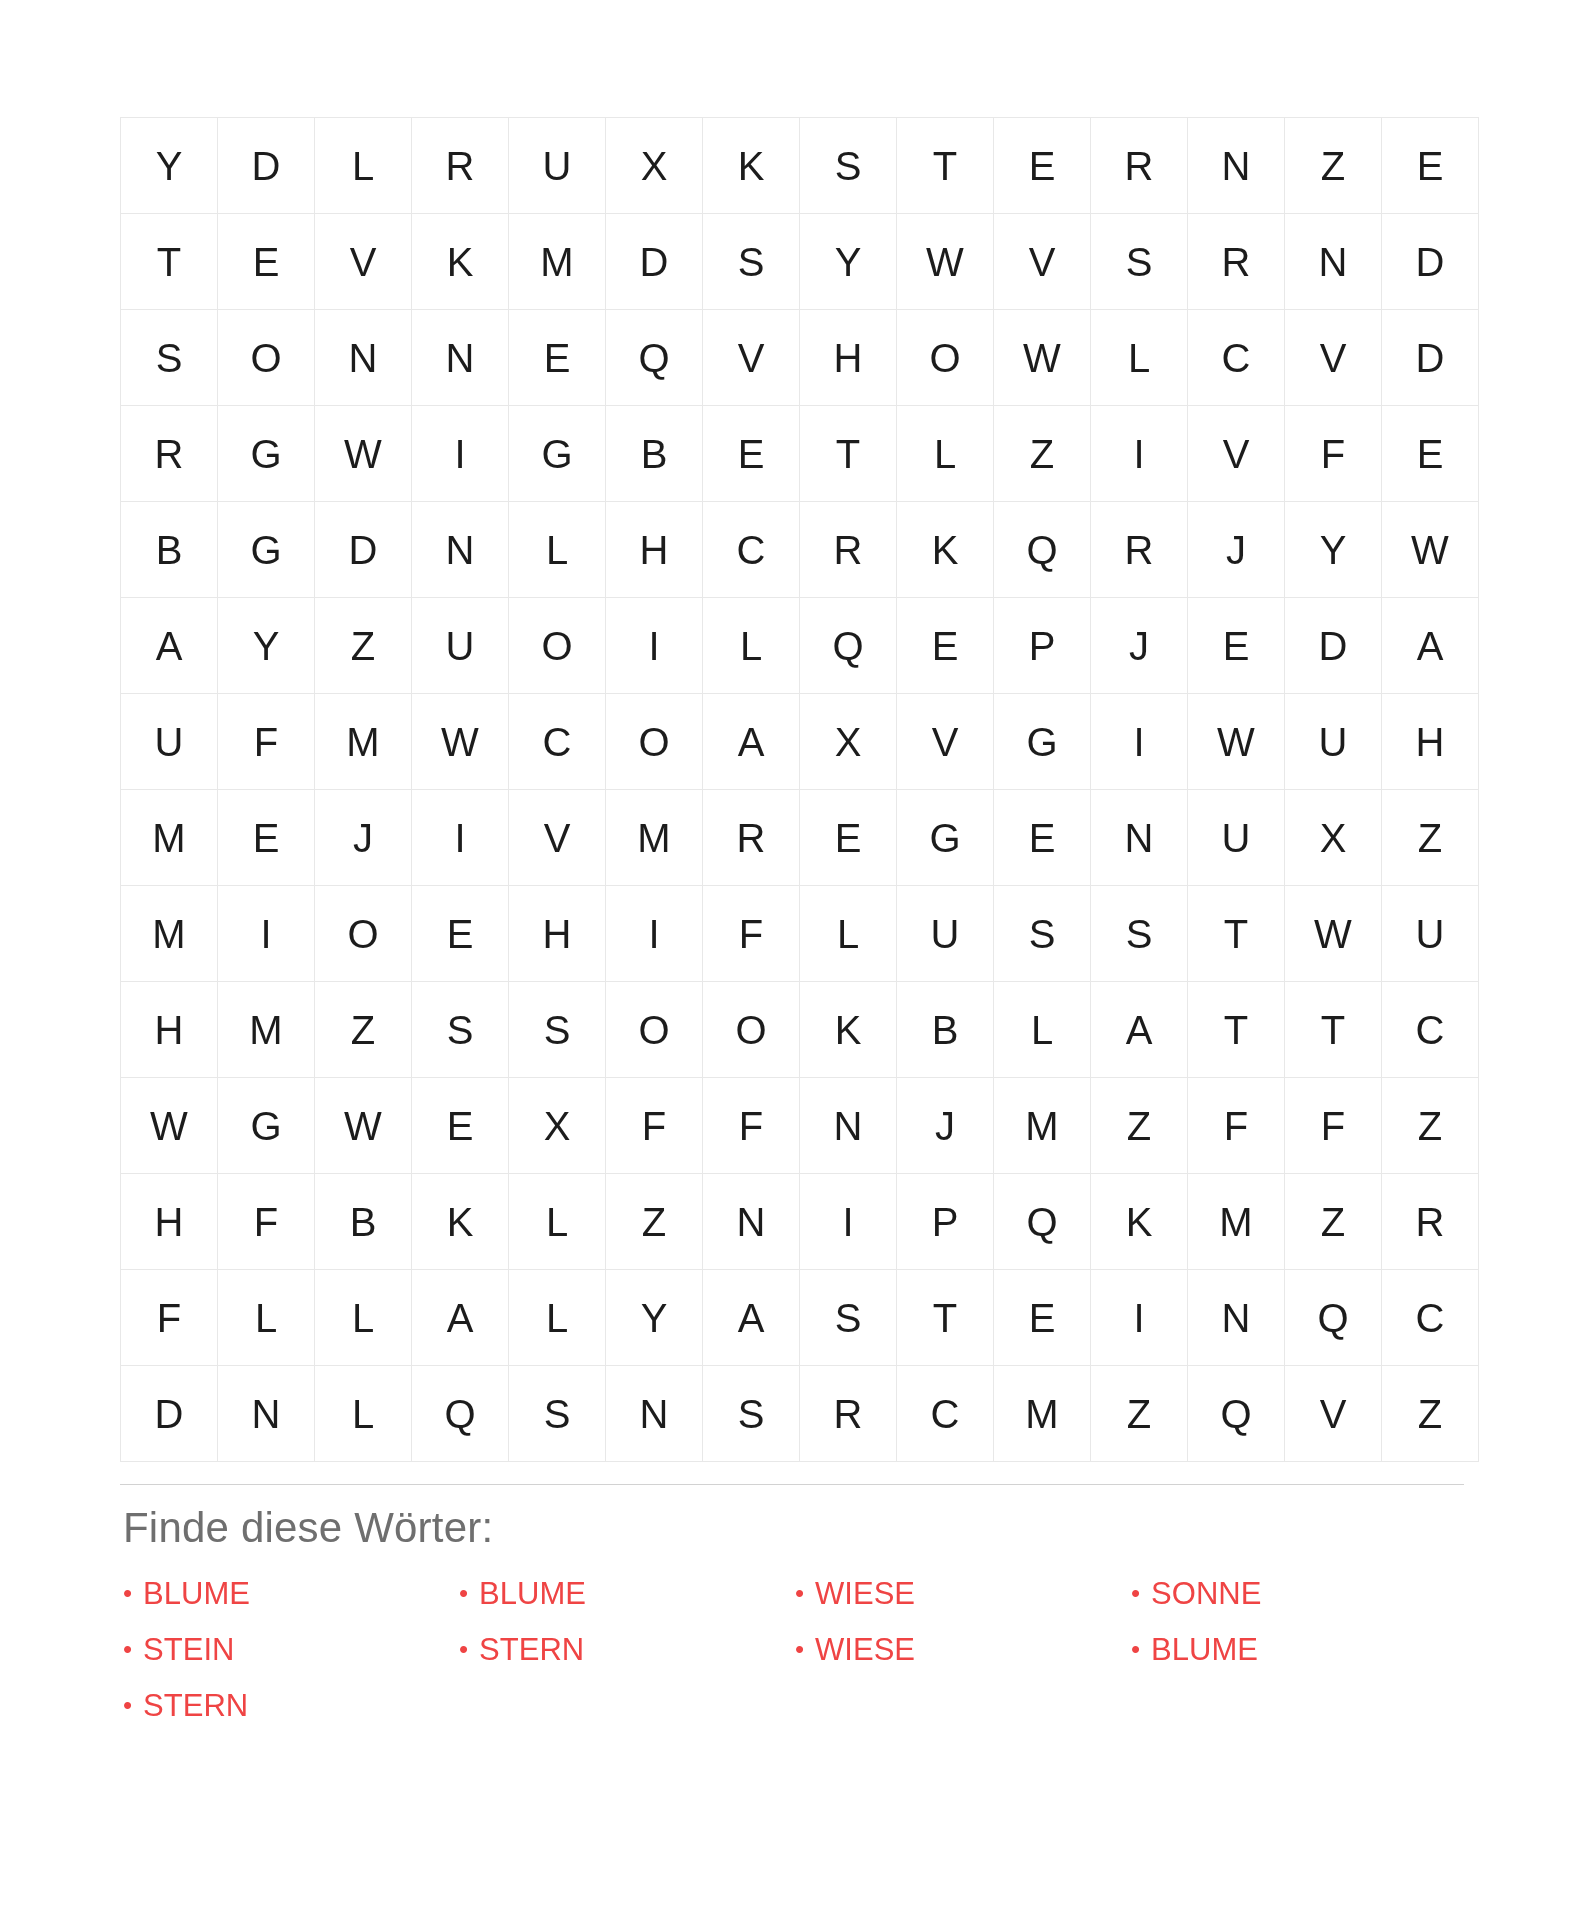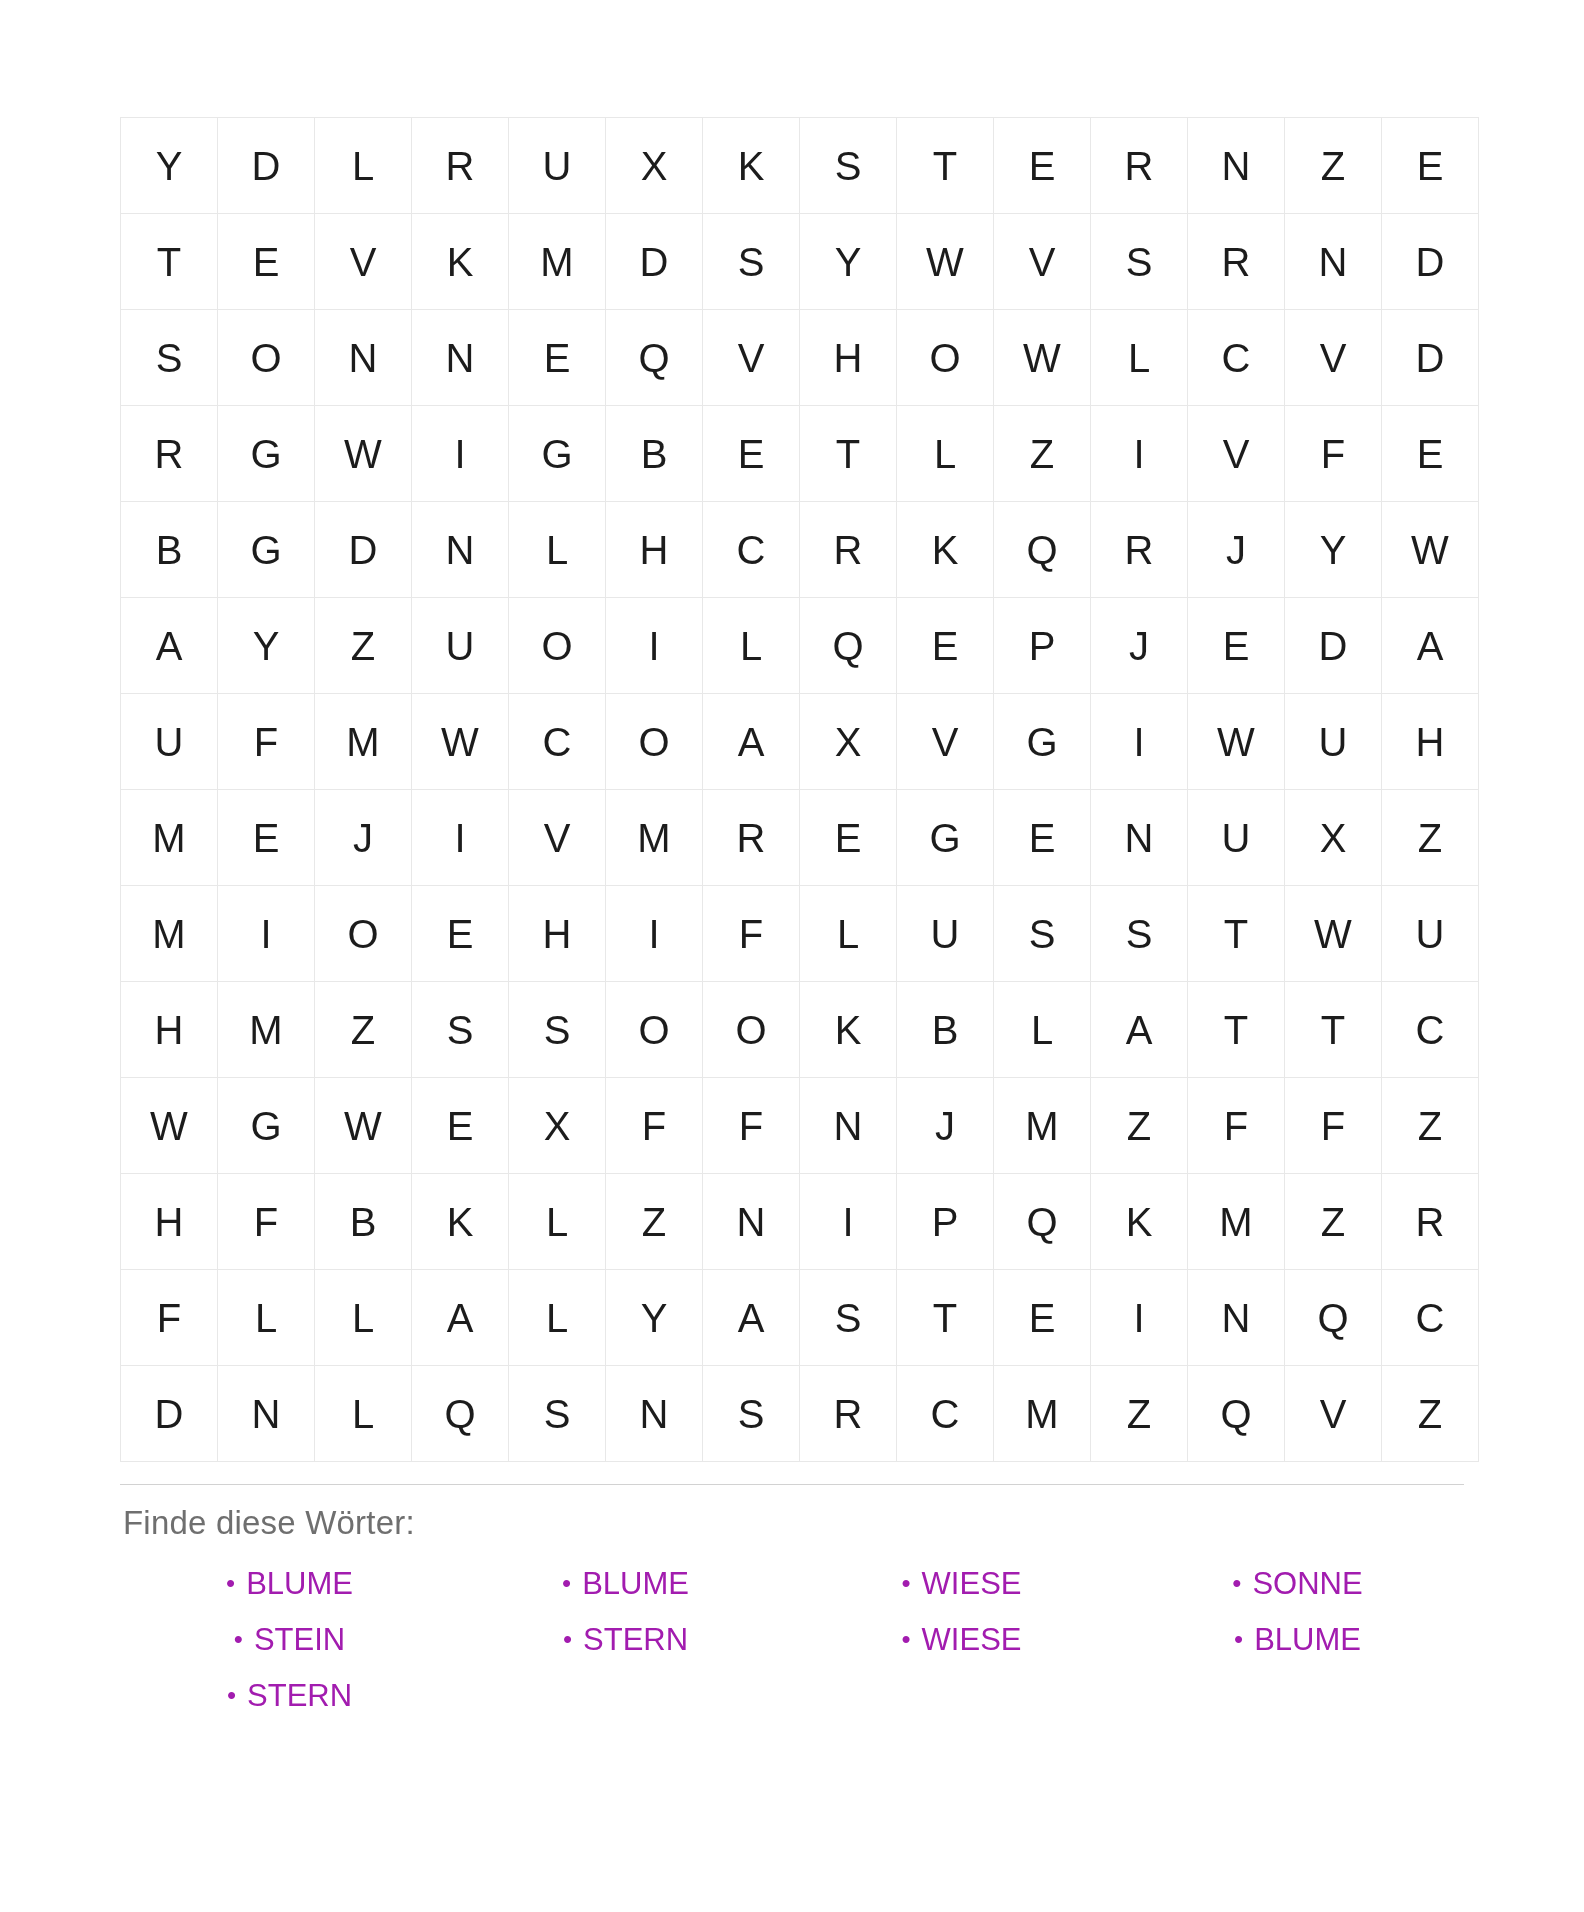--- a/index.html
+++ b/index.html
@@ -57,42 +57,41 @@
     background: #d2d2d2;
   }
   
   .words-section {
     position: absolute;
     left: 120px;
     top: 1504px;
     width: 1344px;
   }
   .words-title {
-    font-size: 33px;
+    font-size: 42px;
     color: #6f6f6f;
     font-weight: 400;
     letter-spacing: 0.2px;
     margin: 0 0 26px 3px;
   }
   .words-columns {
     display: flex;
     flex-direction: row;
   }
   .words-col {
     width: 336px;
     display: flex;
     flex-direction: column;
   }
   .word-item {
     font-size: 31px;
-    color: #a21caf;
+    color: #ef4444;
     line-height: 1;
     padding: 0 0 25px 3px;
     white-space: nowrap;
-    text-align: center;
   }
   .word-item .bullet {
     display: inline-block;
     margin-right: 11px;
     font-size: 26px;
     vertical-align: 2px;
   }
   .word-item .wtext {
     display: inline-block;
   }

